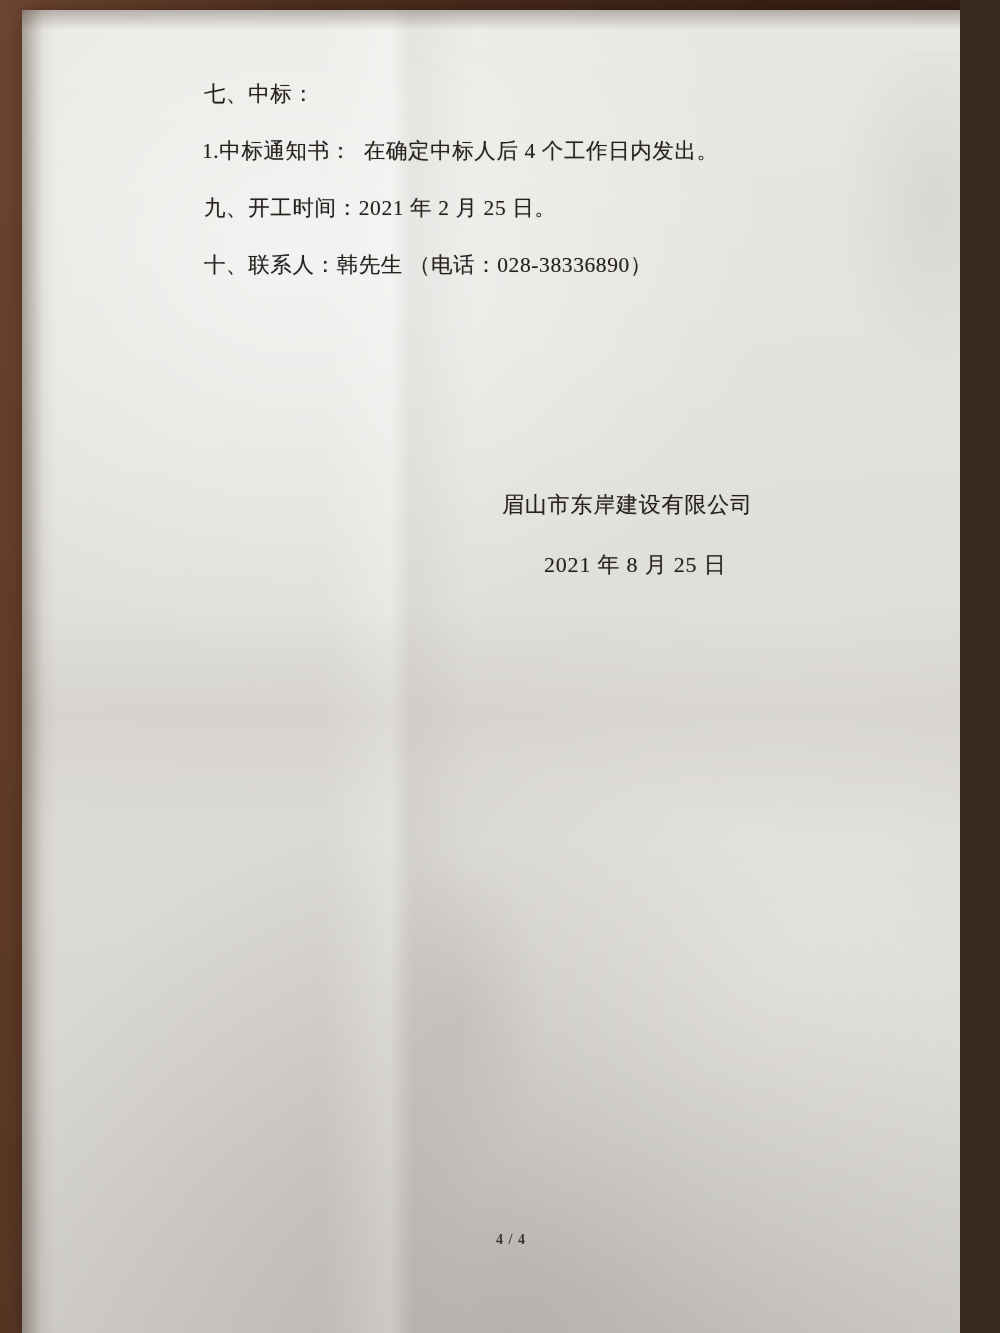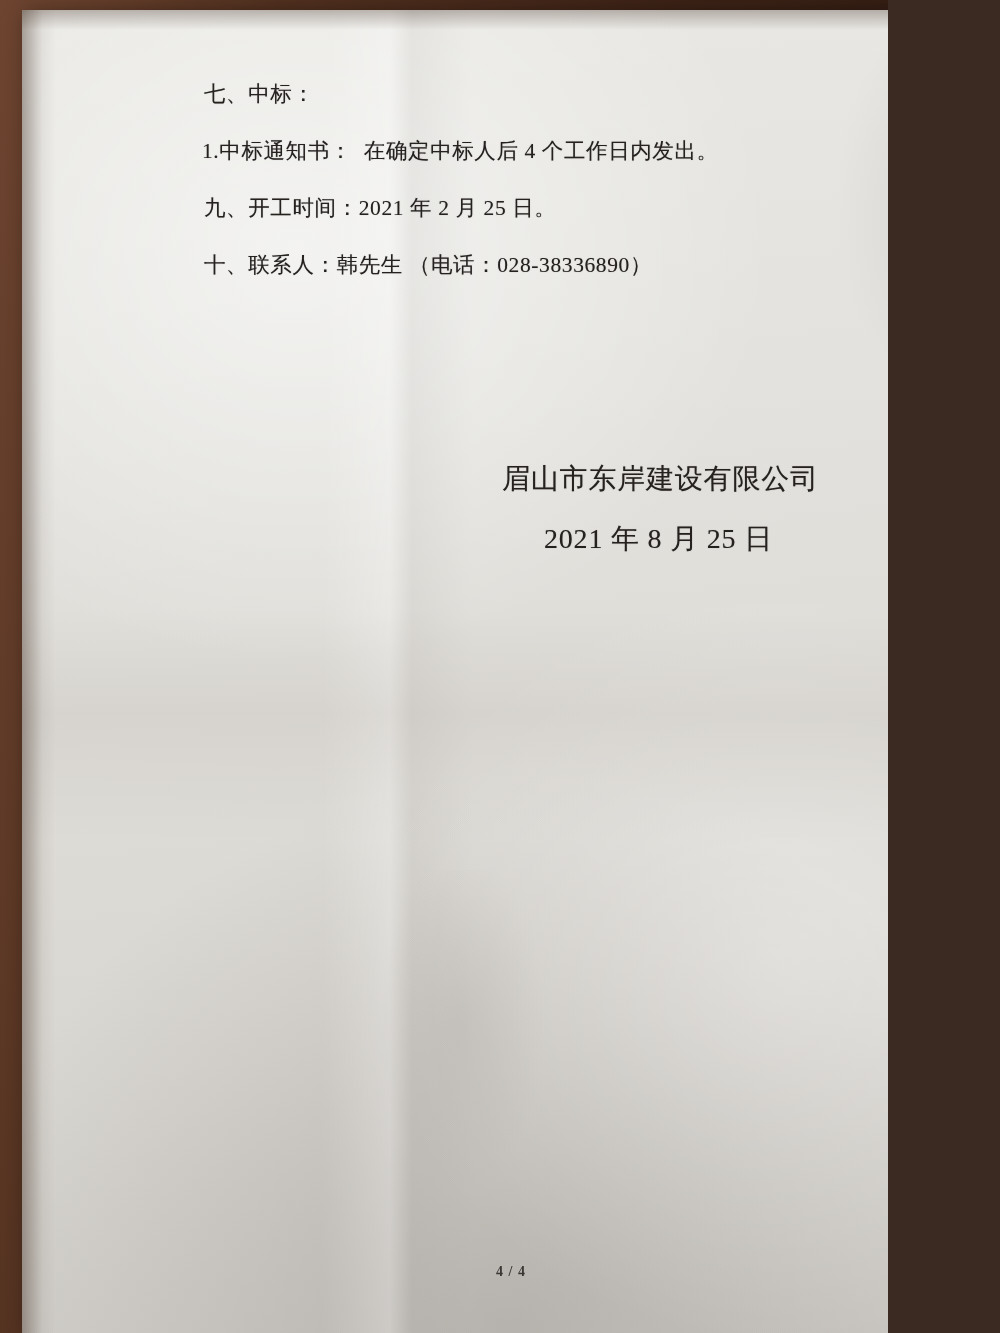--- a/index.html
+++ b/index.html
@@ -2,21 +2,21 @@
 <html lang="zh"><head>
 <meta charset="utf-8">
 <style>
   html, body {
     margin: 0;
     padding: 0;
     background: #3a2a22;
   }
   #page {
     position: relative;
-    width: 888px;
+    width: 960px;
     height: 1333px;
     overflow: hidden;
     background: #5a3c2c;
     font-family: "Liberation Serif", "DejaVu Serif", serif;
   }
   
   #desk {
     position: absolute;
     inset: 0;
     background:
@@ -91,41 +91,41 @@
     margin-left: 2px;
   }
   .sig-block {
     position: absolute;
     left: 300px;
     top: 380px;
     width: 420px;
     text-align: left;
   }
   .sig-line {
-    font-size: 28px;
+    font-size: 22px;
     letter-spacing: 0.8px;
     margin-bottom: 22px;
     color: #24211f;
     text-shadow: 0 0 1px rgba(40,38,36,0.35);
+    margin-top: 30px;
   }
   .sig-line.date {
     margin-left: 42px;
   }
   #page-number {
     position: absolute;
     left: 0;
     top: 1222px;
     width: 978px;
     text-align: center;
     font-size: 14px;
     font-weight: bold;
     letter-spacing: 1px;
     color: #3a3734;
     font-family: "Liberation Serif", "DejaVu Serif", serif;
-    margin-top: 32px;
   }
 </style>
 </head>
 <body>
 
 <div id="page">
   <div id="desk"></div>
 
   <div id="paper">
     <div class="crease c1"></div>

